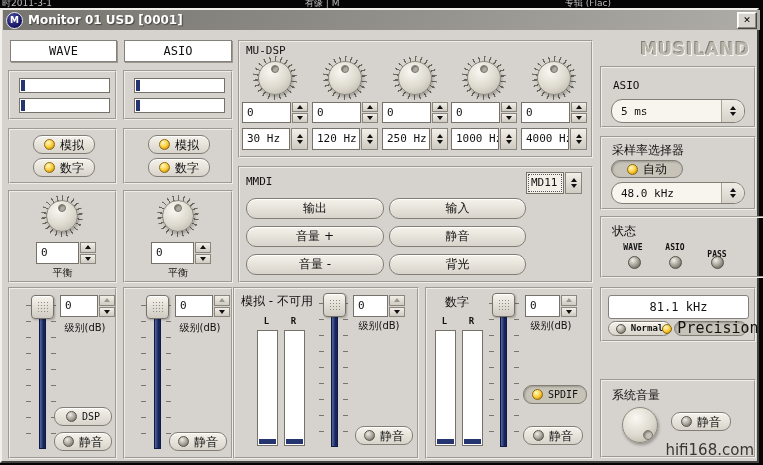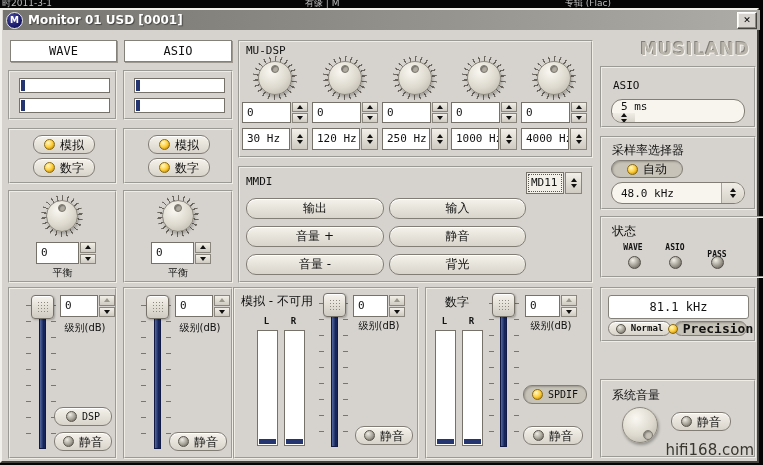--- a/index.html
+++ b/index.html
@@ -499,21 +499,21 @@
     <div class="ledbtn" style="left:96px;top:137px;width:60px;height:19px;">
       <span class="led off"></span>
       <span class="t">静音</span>
     </div>
   </div>
 
   <div class="logo" style="left:620px;top:39px;width:130px;">MUSILAND</div>
 
   <div class="grp" style="left:600px;top:66px;width:156px;height:62px;">
     <div class="gtitle mono" style="left:11px;top:11px;font-size:11px;">ASIO</div>
-    <div class="rspin" style="left:9px;top:31px;width:134px;height:24px;flex-direction:column;">
+    <div class="rspin" style="left:9px;top:31px;width:134px;height:24px;">
       <span class="rfield">5 ms</span>
       <span class="rbtns">
           <i class="tu"></i>
           <i class="td"></i>
         </span>
     </div>
   </div>
 
   <div class="grp" style="left:600px;top:136px;width:156px;height:74px;">
     <div class="gtitle" style="left:10px;top:4px;">采样率选择器</div>
@@ -541,21 +541,21 @@
   </div>
 
   <div class="grp" style="left:600px;top:287px;width:156px;height:55px;">
     <div class="lcd mono" style="left:6px;top:6px;width:139px;height:22px;">81.1 kHz</div>
     <div class="ledbtn" style="left:6px;top:32px;width:63px;height:15px;">
       <span class="led off" style="width:8px;height:8px;"></span>
       <span class="t mono" style="font-size:9px;font-weight:bold;">Normal</span>
     </div>
     <div class="ledbtn pressed" style="left:72px;top:32px;width:73px;height:15px;">
       <span class="led on" style="width:8px;height:8px;"></span>
-      <span class="t mono" style="font-size:13px;font-weight:bold;">Precision</span>
+      <span class="t mono" style="font-size:15px;font-weight:normal;">Precision</span>
     </div>
   </div>
 
   <div class="grp" style="left:600px;top:379px;width:156px;height:79px;">
     <div class="gtitle" style="left:10px;top:6px;">系统音量</div>
     <div class="bigknob" style="left:20px;top:26px;width:34px;height:34px;">
       <div class="dot"></div>
     </div>
     <div class="ledbtn" style="left:69px;top:31px;width:60px;height:19px;">
       <span class="led off"></span>

